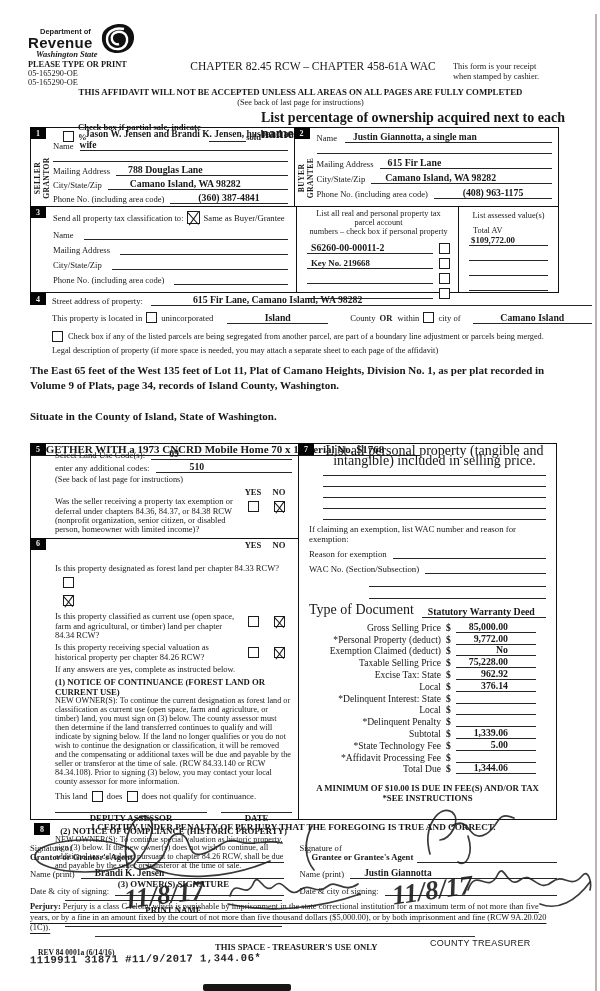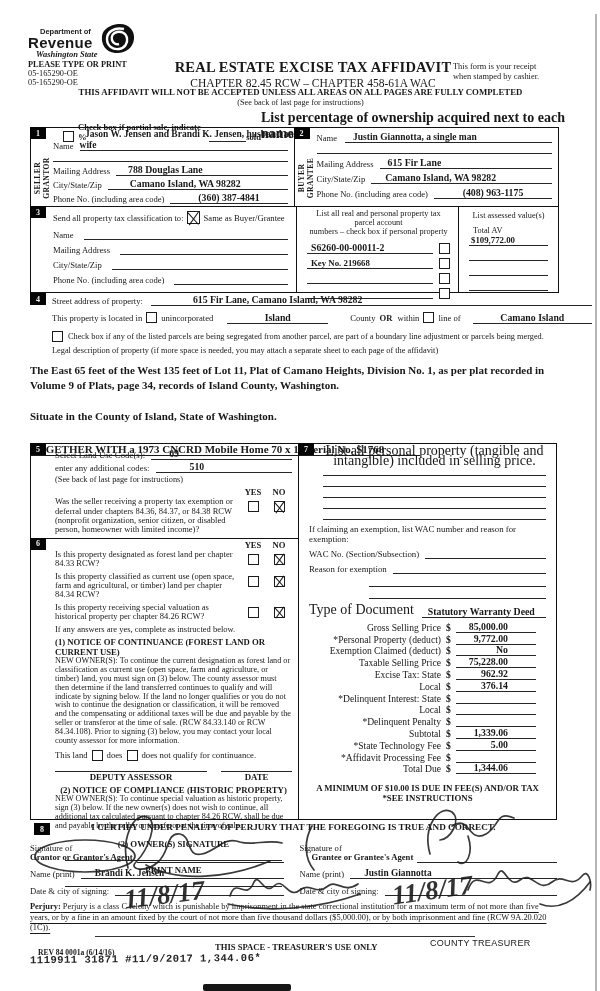--- a/index.html
+++ b/index.html
@@ -70,21 +70,20 @@
             <path d="M24,6 C14,4 7,9 7,16 C7,23 13,27 19,26 C25,25 28,20 27,15 C26,10 21,8 17,9 C13,10 11,13 12,17 C13,20 16,22 19,21" fill="none" stroke="#fff" stroke-width="2.4"></path>
           </svg>
         </span>
       </div>
       <div style="font-size:8.3px;font-weight:bold;margin-top:1px;">PLEASE TYPE OR PRINT</div>
       <div style="font-size:8.3px;">05-165290-OE</div>
       <div style="font-size:8.3px;">05-165290-OE</div>
     </div>
 
     <div class="abs ctr" style="left:130px;top:32px;width:310px;">
-      <div style="font-size:14.5px;font-weight:bold;letter-spacing:.2px;">REAL ESTATE EXCISE TAX AFFIDAVIT</div>
       <div style="font-size:11.5px;margin-top:1px;">CHAPTER 82.45 RCW – CHAPTER 458-61A WAC</div>
     </div>
 
     <div class="abs" style="left:425px;top:35px;width:130px;font-size:8.4px;line-height:10px;">
       <div>This form is your receipt</div>
       <div>when stamped by cashier.</div>
     </div>
 
     <div class="abs ctr" style="left:0;top:60px;width:545px;font-size:8.8px;font-weight:bold;">THIS AFFIDAVIT WILL NOT BE ACCEPTED UNLESS ALL AREAS ON ALL PAGES ARE FULLY COMPLETED</div>
     <div class="abs ctr" style="left:0;top:71px;width:545px;font-size:8.2px;">(See back of last page for instructions)</div>
@@ -234,21 +233,21 @@
     </div>
     <div class="frow" style="height:17px;margin-top:3px;padding-left:22px;align-items:center;">
       <span class="flab">This property is located in</span>
       <span class="cb" style="margin:0 4px;"></span>
       <span class="flab">unincorporated</span>
       <span class="ul fval ctr" style="width:110px;margin-left:14px;">Island</span>
       <span class="flab" style="margin-left:22px;">County</span>
       <span class="flab" style="font-weight:bold;margin-left:4px;">OR</span>
       <span class="flab" style="margin-left:5px;">within</span>
       <span class="cb" style="margin:0 4px;"></span>
-      <span class="flab">line of</span>
+      <span class="flab">city of</span>
       <span class="ul fval ctr" style="width:130px;margin-left:12px;">Camano Island</span>
     </div>
     <div class="frow" style="margin-top:5px;padding-left:22px;align-items:center;">
       <span class="cb"></span>
       <span class="small" style="margin-left:5px;">Check box if any of the listed parcels are being segregated from another parcel, are part of a boundary line adjustment or parcels being merged.</span>
     </div>
     <div class="small" style="margin-top:4px;padding-left:22px;">Legal description of property (if more space is needed, you may attach a separate sheet to each page of the affidavit)</div>
     <div class="para-bold" style="margin-top:8px;width:552px;">The East 65 feet of the West 135 feet of Lot 11, Plat of Camano Heights, Division No. 1, as per plat recorded in Volume 9 of Plats, page 34, records of Island County, Washington.</div>
     <div class="para-bold" style="margin-top:16px;">Situate in the County of Island, State of Washington.</div>
     <div style="margin-top:15px;">
@@ -280,21 +279,21 @@
           <div class="nbox"><span class="cb checked"></span></div>
         </div>
       </div>
 
       <div style="border-top:1.2px solid #111;margin-top:3px;position:relative;padding:1px 6px 0 24px;">
         <div class="secnum" style="left:-1px;top:-1px;">6</div>
         <div class="ynhead">
           <span>YES</span>
           <span>NO</span>
         </div>
-        <div class="qrow" style="margin-top:0;">
+        <div class="qrow" style="margin-top:14px;flex-direction:column;">
           <div class="qtext">Is this property designated as forest land per chapter 84.33 RCW?</div>
           <div class="ybox"><span class="cb"></span></div>
           <div class="nbox"><span class="cb checked"></span></div>
         </div>
         <div class="qrow" style="margin-top:3px;">
           <div class="qtext">Is this property classified as current use (open space, farm and agricultural, or timber) land per chapter 84.34 RCW?</div>
           <div class="ybox"><span class="cb"></span></div>
           <div class="nbox"><span class="cb checked"></span></div>
         </div>
         <div class="qrow" style="margin-top:3px;justify-content:center;">
@@ -351,25 +350,25 @@
         <div class="frow" style="height:11px;">
             <span class="ul fill"></span>
           </div>
         <div class="frow" style="height:11px;">
             <span class="ul fill"></span>
           </div>
       </div>
       <div style="padding:4px 10px 0 10px;">
         <div style="font-size:8.8px;">If claiming an exemption, list WAC number and reason for exemption:</div>
         <div class="frow" style="height:15px;">
+          <span class="flab" style="font-size:8.8px;">Reason for exemption</span>
+          <span class="ul fill" style="margin-left:6px;"></span>
+        </div>
+        <div class="frow" style="height:15px;">
           <span class="flab" style="font-size:8.8px;">WAC No. (Section/Subsection)</span>
-          <span class="ul fill" style="margin-left:6px;"></span>
-        </div>
-        <div class="frow" style="height:15px;">
-          <span class="flab" style="font-size:8.8px;">Reason for exemption</span>
           <span class="ul fill" style="margin-left:6px;"></span>
         </div>
         <div class="frow" style="height:13px;margin-left:60px;">
             <span class="ul fill"></span>
           </div>
         <div class="frow" style="height:12px;margin-left:60px;">
             <span class="ul fill"></span>
           </div>
         <div class="frow" style="height:19px;">
           <span class="flab" style="font-size:14px;text-align:right;">Type of Document</span>

